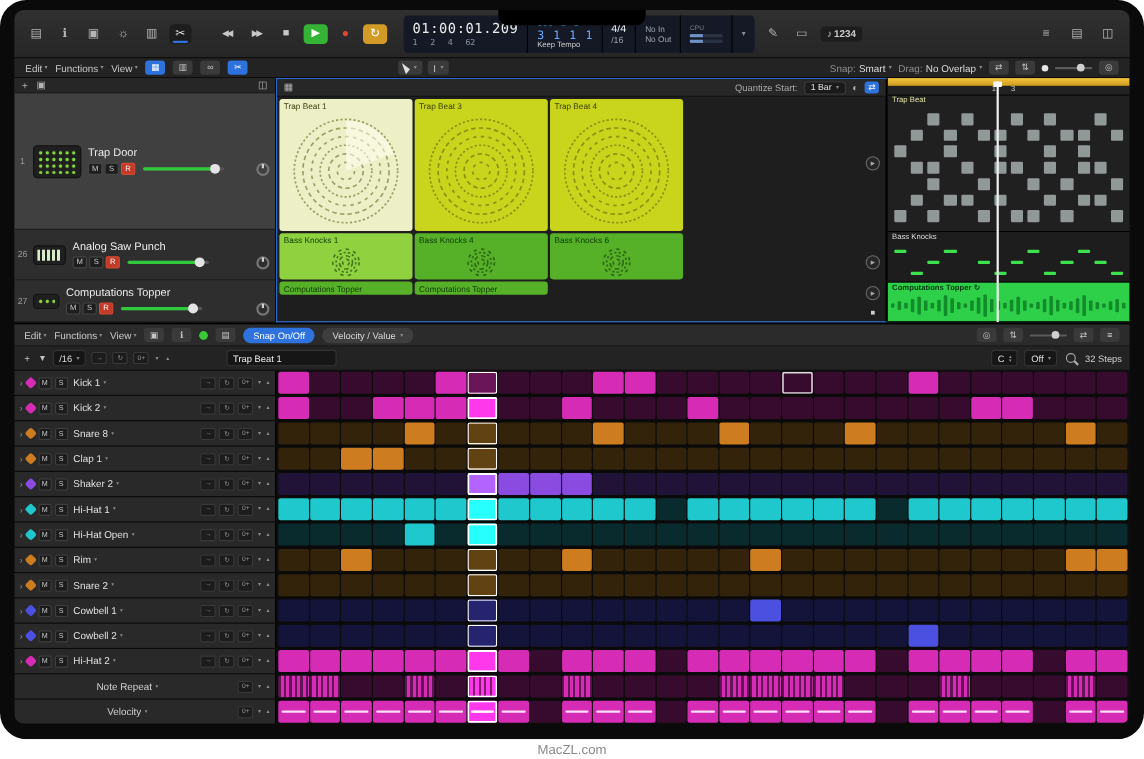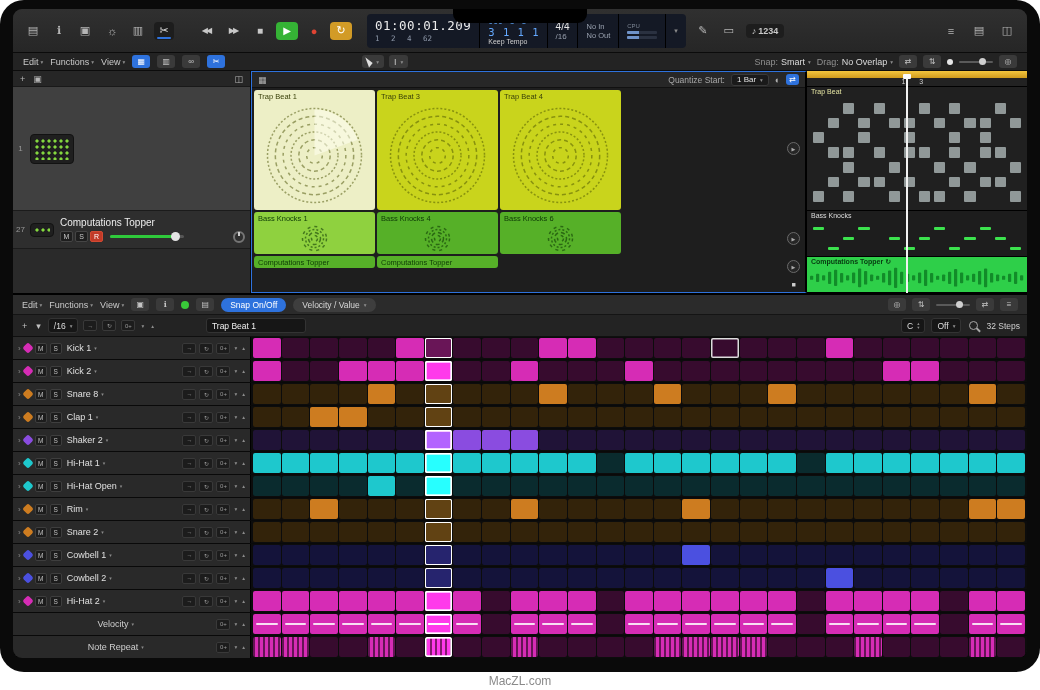--- a/index.html
+++ b/index.html
@@ -272,20 +272,44 @@
     <div class="tracks-panel">
       <div class="tp-toolbar">
         <span class="tpt-btn">+</span>
         <span class="tpt-btn">▣</span>
         <span class="tpt-btn right">◫</span>
       </div>
       <div id="tp-rows">
             <div class="tk-row sel" style="height: 124px;">
               <span class="tk-num">1</span>
               <span class="tk-icon pads" style="width: 44px; height: 30px;"></span>
+              <div class="tk-body">
+                <div class="tk-name">Trap Door</div>
+                <div class="tk-ctrl">
+                  <span class="ms-btn">M</span>
+                  <span class="ms-btn">S</span>
+                  <span class="ms-btn r">R</span>
+                  <span class="vol"></span>
+                  <span class="pan"></span>
+                </div>
+              </div>
+            </div>
+            <div class="tk-row" style="height: 46px;">
+              <span class="tk-num">26</span>
+              <span class="tk-icon keys" style="width: 30px; height: 18px;"></span>
+              <div class="tk-body">
+                <div class="tk-name">Analog Saw Punch</div>
+                <div class="tk-ctrl">
+                  <span class="ms-btn">M</span>
+                  <span class="ms-btn">S</span>
+                  <span class="ms-btn r">R</span>
+                  <span class="vol"></span>
+                  <span class="pan"></span>
+                </div>
+              </div>
             </div>
             <div class="tk-row" style="height: 38px;">
               <span class="tk-num">27</span>
               <span class="tk-icon pads" style="width: 24px; height: 14px;"></span>
               <div class="tk-body">
                 <div class="tk-name">Computations Topper</div>
                 <div class="tk-ctrl">
                   <span class="ms-btn">M</span>
                   <span class="ms-btn">S</span>
                   <span class="ms-btn r">R</span>
@@ -1199,20 +1223,60 @@
             <div class="cell on" style="background-color: rgb(214, 44, 181);"></div>
             <div class="cell on" style="background-color: rgb(214, 44, 181);"></div>
             <div class="cell on" style="background-color: rgb(214, 44, 181);"></div>
             <div class="cell off" style="background-color: rgb(55, 11, 46);"></div>
             <div class="cell on" style="background-color: rgb(214, 44, 181);"></div>
             <div class="cell on" style="background-color: rgb(214, 44, 181);"></div>
           </div>
         </div>
         <div class="seq-row">
           <div class="row-head sub">
+            <span class="row-label">Note Repeat</span>
+            <span class="row-chev">▾</span>
+            <span class="cluster">
+              <span class="cl-i">0+</span>
+              <span class="cl-ch">▾</span>
+              <span class="cl-ch">▴</span>
+            </span>
+          </div>
+          <div class="row-grid" style="grid-template-columns: repeat(27, 1fr);">
+            <div class="cell on rep" style="background-color: rgb(214, 44, 181);"></div>
+            <div class="cell on rep" style="background-color: rgb(214, 44, 181);"></div>
+            <div class="cell off" style="background-color: rgb(55, 11, 46);"></div>
+            <div class="cell off" style="background-color: rgb(55, 11, 46);"></div>
+            <div class="cell on rep" style="background-color: rgb(214, 44, 181);"></div>
+            <div class="cell off" style="background-color: rgb(55, 11, 46);"></div>
+            <div class="cell on ph rep" style="background-color: rgb(214, 44, 181);"></div>
+            <div class="cell off" style="background-color: rgb(55, 11, 46);"></div>
+            <div class="cell off" style="background-color: rgb(55, 11, 46);"></div>
+            <div class="cell on rep" style="background-color: rgb(214, 44, 181);"></div>
+            <div class="cell off" style="background-color: rgb(55, 11, 46);"></div>
+            <div class="cell off" style="background-color: rgb(55, 11, 46);"></div>
+            <div class="cell off" style="background-color: rgb(55, 11, 46);"></div>
+            <div class="cell off" style="background-color: rgb(55, 11, 46);"></div>
+            <div class="cell on rep" style="background-color: rgb(214, 44, 181);"></div>
+            <div class="cell on rep" style="background-color: rgb(214, 44, 181);"></div>
+            <div class="cell on rep" style="background-color: rgb(214, 44, 181);"></div>
+            <div class="cell on rep" style="background-color: rgb(214, 44, 181);"></div>
+            <div class="cell off" style="background-color: rgb(55, 11, 46);"></div>
+            <div class="cell off" style="background-color: rgb(55, 11, 46);"></div>
+            <div class="cell off" style="background-color: rgb(55, 11, 46);"></div>
+            <div class="cell on rep" style="background-color: rgb(214, 44, 181);"></div>
+            <div class="cell off" style="background-color: rgb(55, 11, 46);"></div>
+            <div class="cell off" style="background-color: rgb(55, 11, 46);"></div>
+            <div class="cell off" style="background-color: rgb(55, 11, 46);"></div>
+            <div class="cell on rep" style="background-color: rgb(214, 44, 181);"></div>
+            <div class="cell off" style="background-color: rgb(55, 11, 46);"></div>
+          </div>
+        </div>
+        <div class="seq-row">
+          <div class="row-head sub">
             <span class="row-label">Velocity</span>
             <span class="row-chev">▾</span>
             <span class="cluster">
               <span class="cl-i">0+</span>
               <span class="cl-ch">▾</span>
               <span class="cl-ch">▴</span>
             </span>
           </div>
           <div class="row-grid" style="grid-template-columns: repeat(27, 1fr);">
             <div class="cell on vel" style="background-color: rgb(214, 44, 181);"></div>
@@ -1237,57 +1301,17 @@
             <div class="cell off" style="background-color: rgb(55, 11, 46);"></div>
             <div class="cell on vel" style="background-color: rgb(214, 44, 181);"></div>
             <div class="cell on vel" style="background-color: rgb(214, 44, 181);"></div>
             <div class="cell on vel" style="background-color: rgb(214, 44, 181);"></div>
             <div class="cell on vel" style="background-color: rgb(214, 44, 181);"></div>
             <div class="cell off" style="background-color: rgb(55, 11, 46);"></div>
             <div class="cell on vel" style="background-color: rgb(214, 44, 181);"></div>
             <div class="cell on vel" style="background-color: rgb(214, 44, 181);"></div>
           </div>
         </div>
-        <div class="seq-row">
-          <div class="row-head sub">
-            <span class="row-label">Note Repeat</span>
-            <span class="row-chev">▾</span>
-            <span class="cluster">
-              <span class="cl-i">0+</span>
-              <span class="cl-ch">▾</span>
-              <span class="cl-ch">▴</span>
-            </span>
-          </div>
-          <div class="row-grid" style="grid-template-columns: repeat(27, 1fr);">
-            <div class="cell on rep" style="background-color: rgb(214, 44, 181);"></div>
-            <div class="cell on rep" style="background-color: rgb(214, 44, 181);"></div>
-            <div class="cell off" style="background-color: rgb(55, 11, 46);"></div>
-            <div class="cell off" style="background-color: rgb(55, 11, 46);"></div>
-            <div class="cell on rep" style="background-color: rgb(214, 44, 181);"></div>
-            <div class="cell off" style="background-color: rgb(55, 11, 46);"></div>
-            <div class="cell on ph rep" style="background-color: rgb(214, 44, 181);"></div>
-            <div class="cell off" style="background-color: rgb(55, 11, 46);"></div>
-            <div class="cell off" style="background-color: rgb(55, 11, 46);"></div>
-            <div class="cell on rep" style="background-color: rgb(214, 44, 181);"></div>
-            <div class="cell off" style="background-color: rgb(55, 11, 46);"></div>
-            <div class="cell off" style="background-color: rgb(55, 11, 46);"></div>
-            <div class="cell off" style="background-color: rgb(55, 11, 46);"></div>
-            <div class="cell off" style="background-color: rgb(55, 11, 46);"></div>
-            <div class="cell on rep" style="background-color: rgb(214, 44, 181);"></div>
-            <div class="cell on rep" style="background-color: rgb(214, 44, 181);"></div>
-            <div class="cell on rep" style="background-color: rgb(214, 44, 181);"></div>
-            <div class="cell on rep" style="background-color: rgb(214, 44, 181);"></div>
-            <div class="cell off" style="background-color: rgb(55, 11, 46);"></div>
-            <div class="cell off" style="background-color: rgb(55, 11, 46);"></div>
-            <div class="cell off" style="background-color: rgb(55, 11, 46);"></div>
-            <div class="cell on rep" style="background-color: rgb(214, 44, 181);"></div>
-            <div class="cell off" style="background-color: rgb(55, 11, 46);"></div>
-            <div class="cell off" style="background-color: rgb(55, 11, 46);"></div>
-            <div class="cell off" style="background-color: rgb(55, 11, 46);"></div>
-            <div class="cell on rep" style="background-color: rgb(214, 44, 181);"></div>
-            <div class="cell off" style="background-color: rgb(55, 11, 46);"></div>
-          </div>
-        </div>
       </div>
 
  </div>
 </div>
 <div class="watermark">MacZL.com</div>
 
 </body></html>

